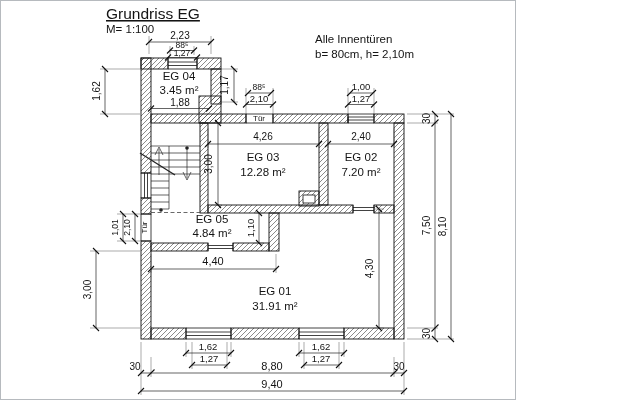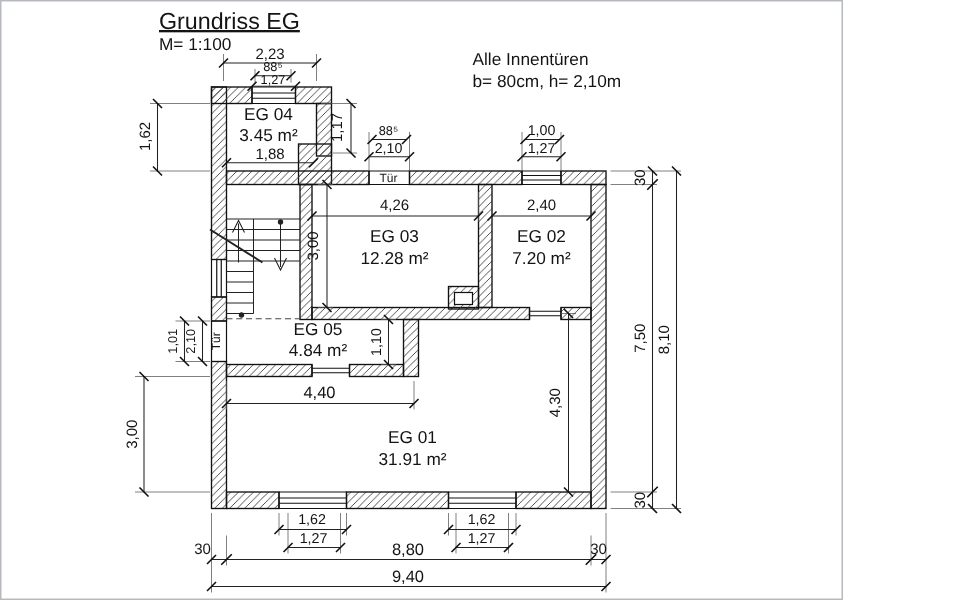--- a/index.html
+++ b/index.html
@@ -1,18 +1,18 @@
 <!DOCTYPE html>
 <html><head>
 <meta charset="utf-8">
 <style>
   html,body{margin:0;padding:0;background:#fff;}
   .sheet{
     position:relative;
-    width:562px;height:400px;
+    width:516px;height:400px;
     box-sizing:border-box;
     border:1px solid #b6babe;
     background:#ffffff;
     overflow:hidden;
     font-family:"Liberation Sans", sans-serif;
     text-align:center;
   }
   svg{display:block;}
   text{
     font-family:"Liberation Sans", sans-serif;

